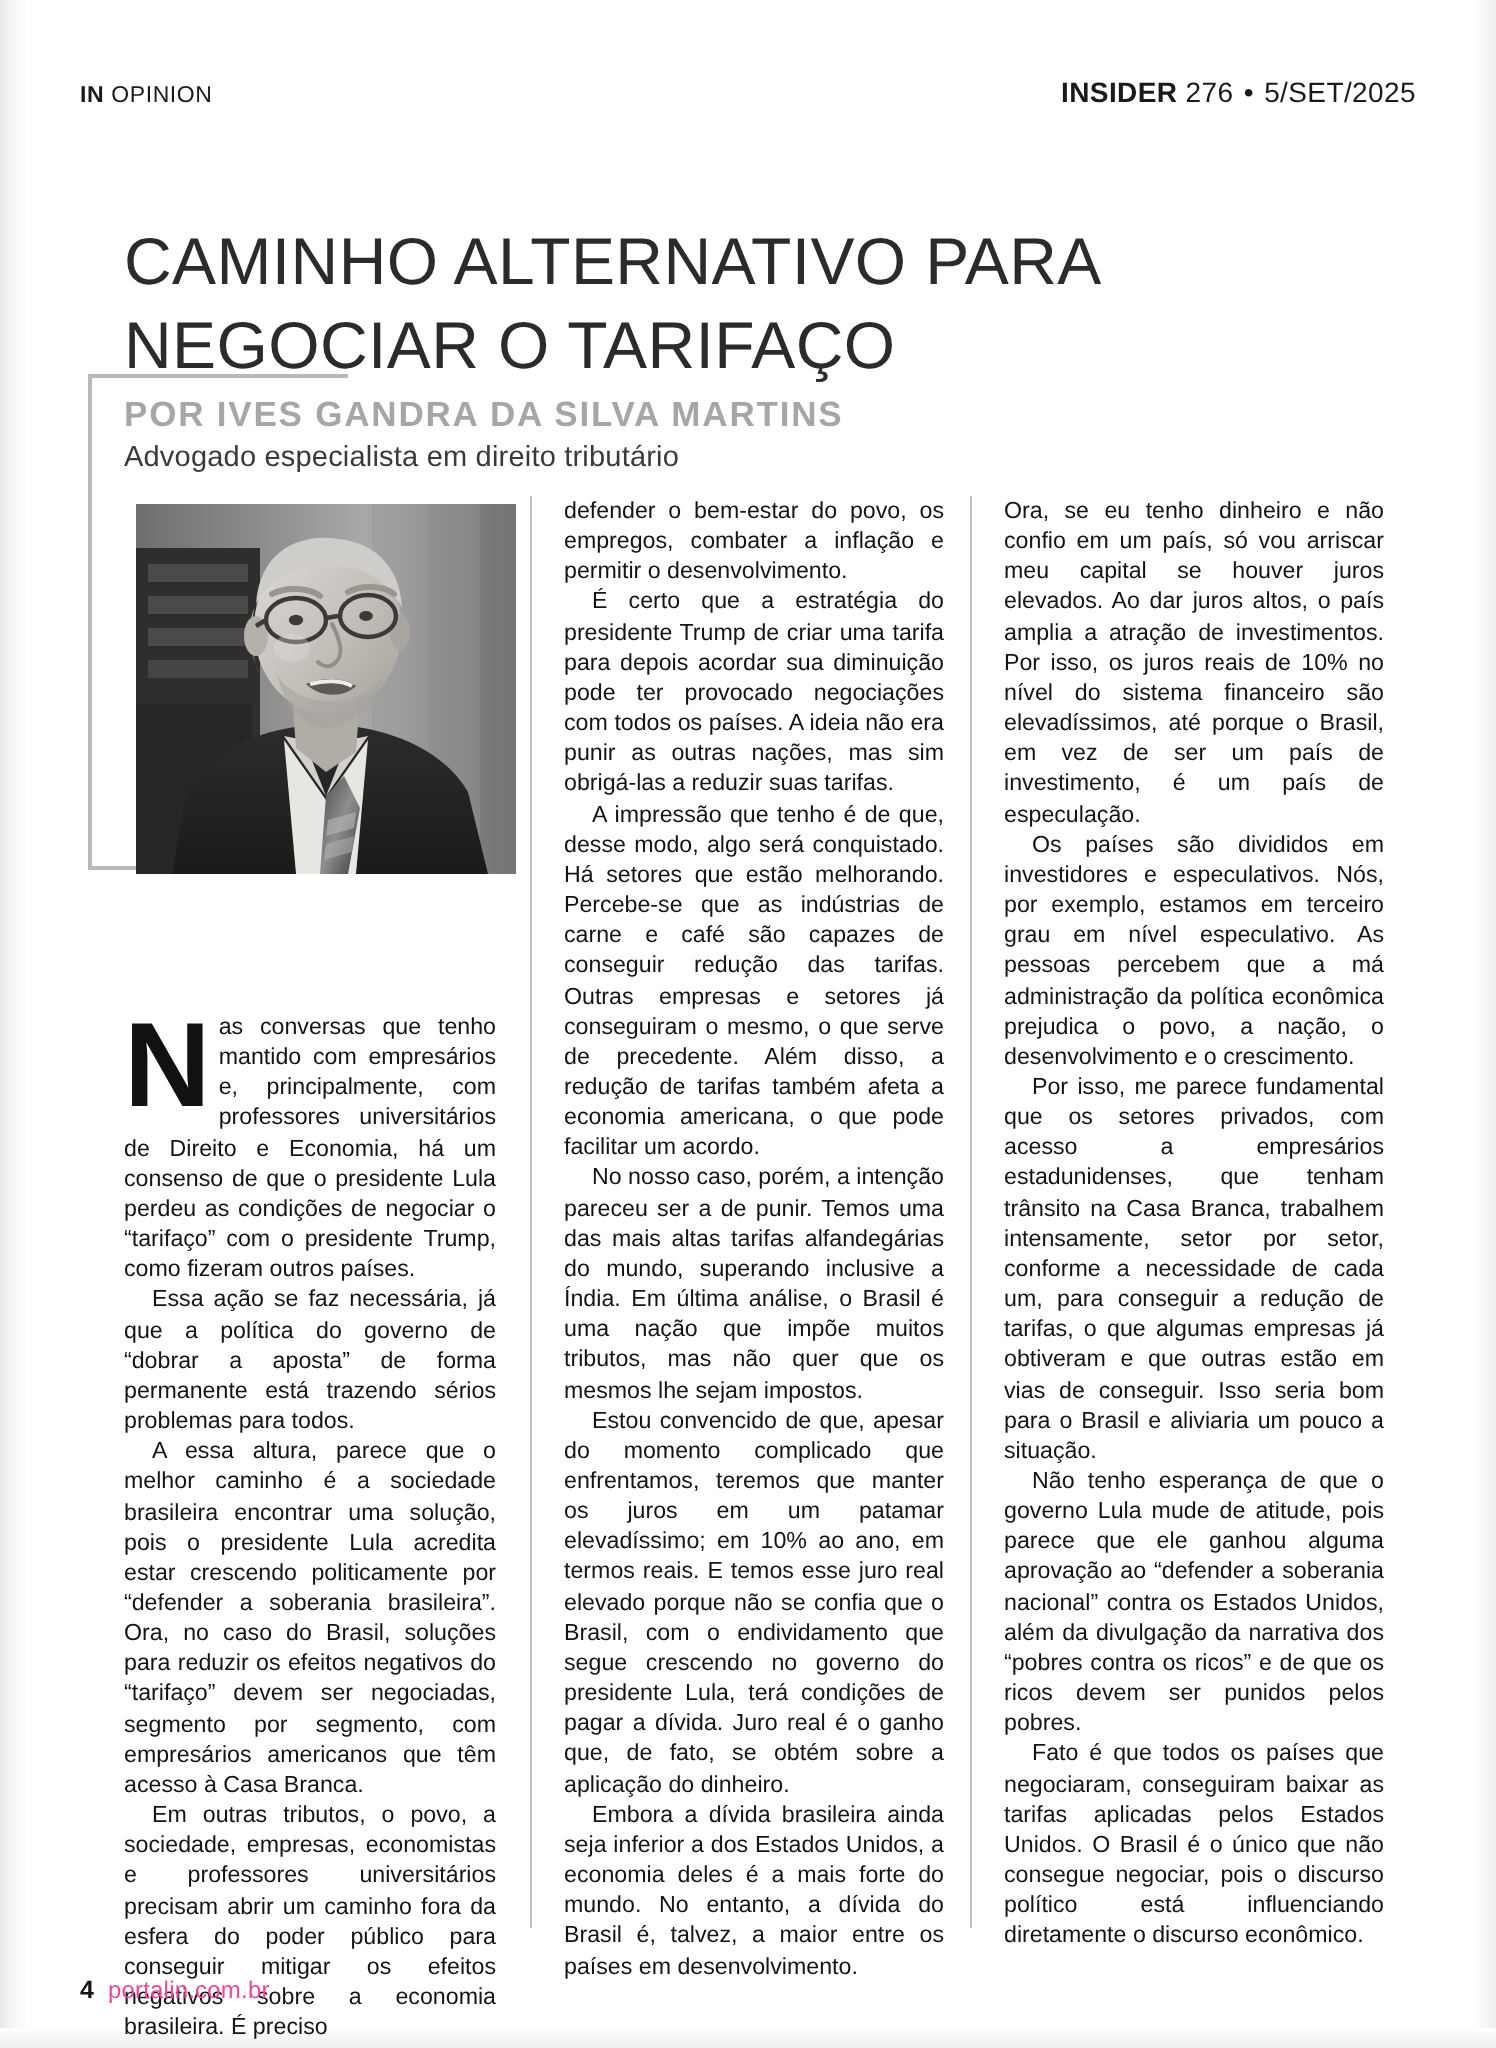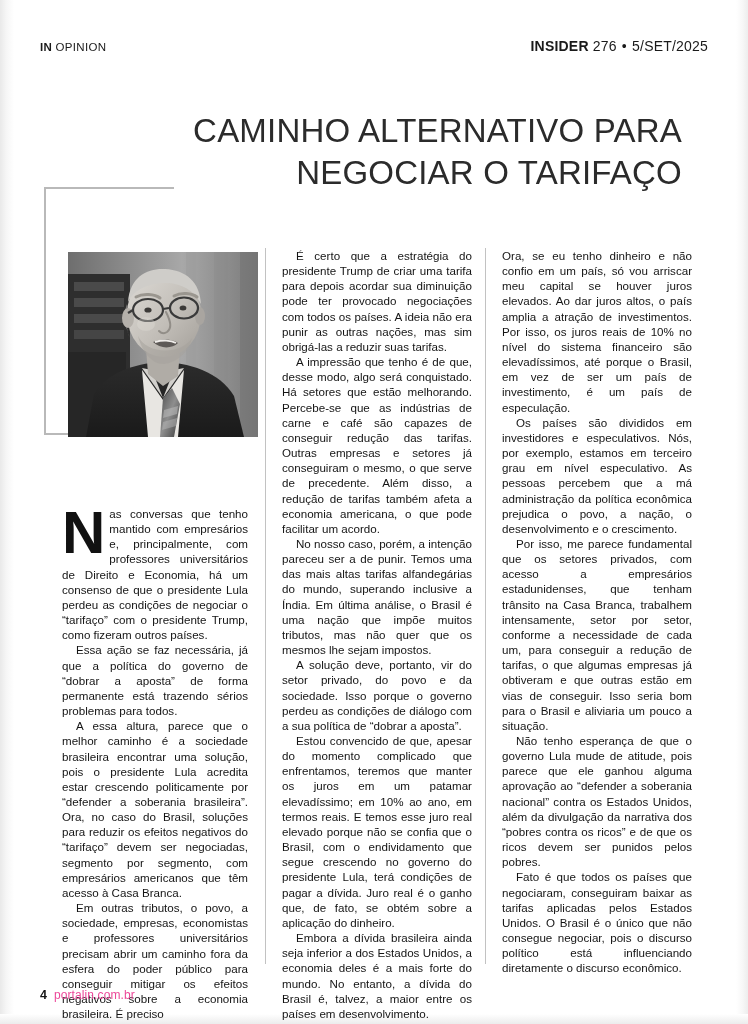--- a/index.html
+++ b/index.html
@@ -79,21 +79,20 @@
   .headline {
     position: absolute;
     left: 62px;
     top: 88px;
     width: 620px;
     font-size: 33px;
     line-height: 42px;
     font-weight: 400;
     letter-spacing: 0.2px;
     color: #2b2b2b;
-    text-align: right;
   }
   .headline .hl-line { display: block; white-space: nowrap; }
 
   
   .byline-rule {
     position: absolute;
     left: 44px;
     top: 187px;
     width: 1.5px;
     height: 247px;
@@ -235,20 +234,22 @@
   <h1 class="headline">
     <span class="hl-line">CAMINHO ALTERNATIVO PARA</span>
     <span class="hl-line">NEGOCIAR O TARIFAÇO</span>
   </h1>
 
   <div class="byline-rule-top"></div>
   <div class="byline-rule"></div>
   <div class="byline-rule-bottom"></div>
 
   <div class="byline">
+    <div class="byline-author">POR IVES GANDRA DA SILVA MARTINS</div>
+    <div class="byline-role">Advogado especialista em direito tributário</div>
   </div>
 
   <div class="portrait">
     <svg width="190" height="185" viewBox="0 0 190 185" xmlns="http://www.w3.org/2000/svg">
       <defs>
         <linearGradient id="bgWall" x1="0" y1="0" x2="1" y2="0">
           <stop offset="0%" stop-color="#6e6e6e"></stop>
           <stop offset="35%" stop-color="#8f8f8f"></stop>
           <stop offset="60%" stop-color="#a8a8a8"></stop>
           <stop offset="100%" stop-color="#7a7a7a"></stop>
@@ -331,24 +332,24 @@
   <div class="col-rule" id="rule2"></div>
 
   <div class="col" id="col1">
     <p class="no-indent"><span class="dropcap">N</span><span>as conversas que tenho mantido com empresários e, principalmente, com professores universitários de Direito e Economia, há um consenso de que o presidente Lula perdeu as condições de negociar o “tarifaço” com o presidente Trump, como fizeram outros países.</span></p>
     <p><span>Essa ação se faz necessária, já que a política do governo de “dobrar a aposta” de forma permanente está trazendo sérios problemas para todos.</span></p>
     <p><span>A essa altura, parece que o melhor caminho é a sociedade brasileira encontrar uma solução, pois o presidente Lula acredita estar crescendo politicamente por “defender a soberania brasileira”. Ora, no caso do Brasil, soluções para reduzir os efeitos negativos do “tarifaço” devem ser negociadas, segmento por segmento, com empresários americanos que têm acesso à Casa Branca.</span></p>
     <p><span>Em outras tributos, o povo, a sociedade, empresas, economistas e professores universitários precisam abrir um caminho fora da esfera do poder público para conseguir mitigar os efeitos negativos sobre a economia brasileira. É preciso</span></p>
   </div>
 
   <div class="col" id="col2">
+    <p class="no-indent"><span>defender o bem-estar do povo, os empregos, combater a inflação e permitir o desenvolvimento.</span></p>
     <p><span>É certo que a estratégia do presidente Trump de criar uma tarifa para depois acordar sua diminuição pode ter provocado negociações com todos os países. A ideia não era punir as outras nações, mas sim obrigá-las a reduzir suas tarifas.</span></p>
     <p><span>A impressão que tenho é de que, desse modo, algo será conquistado. Há setores que estão melhorando. Percebe-se que as indústrias de carne e café são capazes de conseguir redução das tarifas. Outras empresas e setores já conseguiram o mesmo, o que serve de precedente. Além disso, a redução de tarifas também afeta a economia americana, o que pode facilitar um acordo.</span></p>
     <p><span>No nosso caso, porém, a intenção pareceu ser a de punir. Temos uma das mais altas tarifas alfandegárias do mundo, superando inclusive a Índia. Em última análise, o Brasil é uma nação que impõe muitos tributos, mas não quer que os mesmos lhe sejam impostos.</span></p>
-    <p><span>A solução deve, portanto, vir do setor privado, do povo e da sociedade. Isso porque o governo perdeu as condições de diálogo com a sua política de “dobrar a aposta”.</span></p>
     <p><span>Estou convencido de que, apesar do momento complicado que enfrentamos, teremos que manter os juros em um patamar elevadíssimo; em 10% ao ano, em termos reais. E temos esse juro real elevado porque não se confia que o Brasil, com o endividamento que segue crescendo no governo do presidente Lula, terá condições de pagar a dívida. Juro real é o ganho que, de fato, se obtém sobre a aplicação do dinheiro.</span></p>
     <p><span>Embora a dívida brasileira ainda seja inferior a dos Estados Unidos, a economia deles é a mais forte do mundo. No entanto, a dívida do Brasil é, talvez, a maior entre os países em desenvolvimento.</span></p>
   </div>
 
   <div class="col" id="col3">
     <p class="no-indent"><span>Ora, se eu tenho dinheiro e não confio em um país, só vou arriscar meu capital se houver juros elevados. Ao dar juros altos, o país amplia a atração de investimentos. Por isso, os juros reais de 10% no nível do sistema financeiro são elevadíssimos, até porque o Brasil, em vez de ser um país de investimento, é um país de especulação.</span></p>
     <p><span>Os países são divididos em investidores e especulativos. Nós, por exemplo, estamos em terceiro grau em nível especulativo. As pessoas percebem que a má administração da política econômica prejudica o povo, a nação, o desenvolvimento e o crescimento.</span></p>
     <p><span>Por isso, me parece fundamental que os setores privados, com acesso a empresários estadunidenses, que tenham trânsito na Casa Branca, trabalhem intensamente, setor por setor, conforme a necessidade de cada um, para conseguir a redução de tarifas, o que algumas empresas já obtiveram e que outras estão em vias de conseguir. Isso seria bom para o Brasil e aliviaria um pouco a situação.</span></p>
     <p><span>Não tenho esperança de que o governo Lula mude de atitude, pois parece que ele ganhou alguma aprovação ao “defender a soberania nacional” contra os Estados Unidos, além da divulgação da narrativa dos “pobres contra os ricos” e de que os ricos devem ser punidos pelos pobres.</span></p>
     <p><span>Fato é que todos os países que negociaram, conseguiram baixar as tarifas aplicadas pelos Estados Unidos. O Brasil é o único que não consegue negociar, pois o discurso político está influenciando diretamente o discurso econômico.</span></p>

